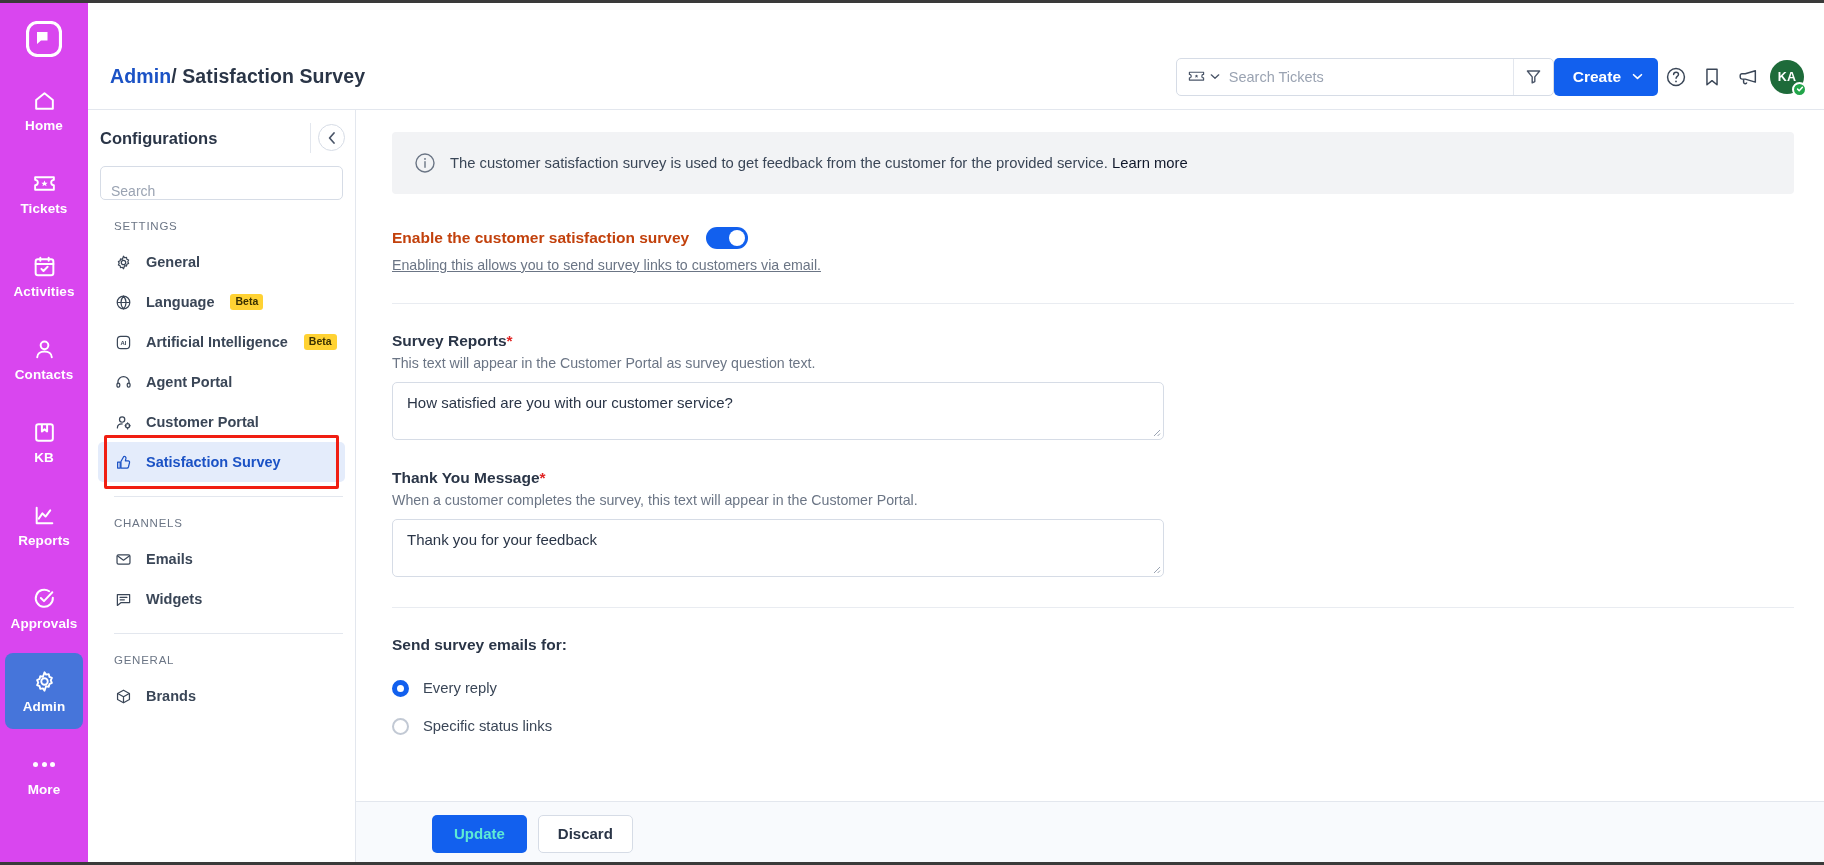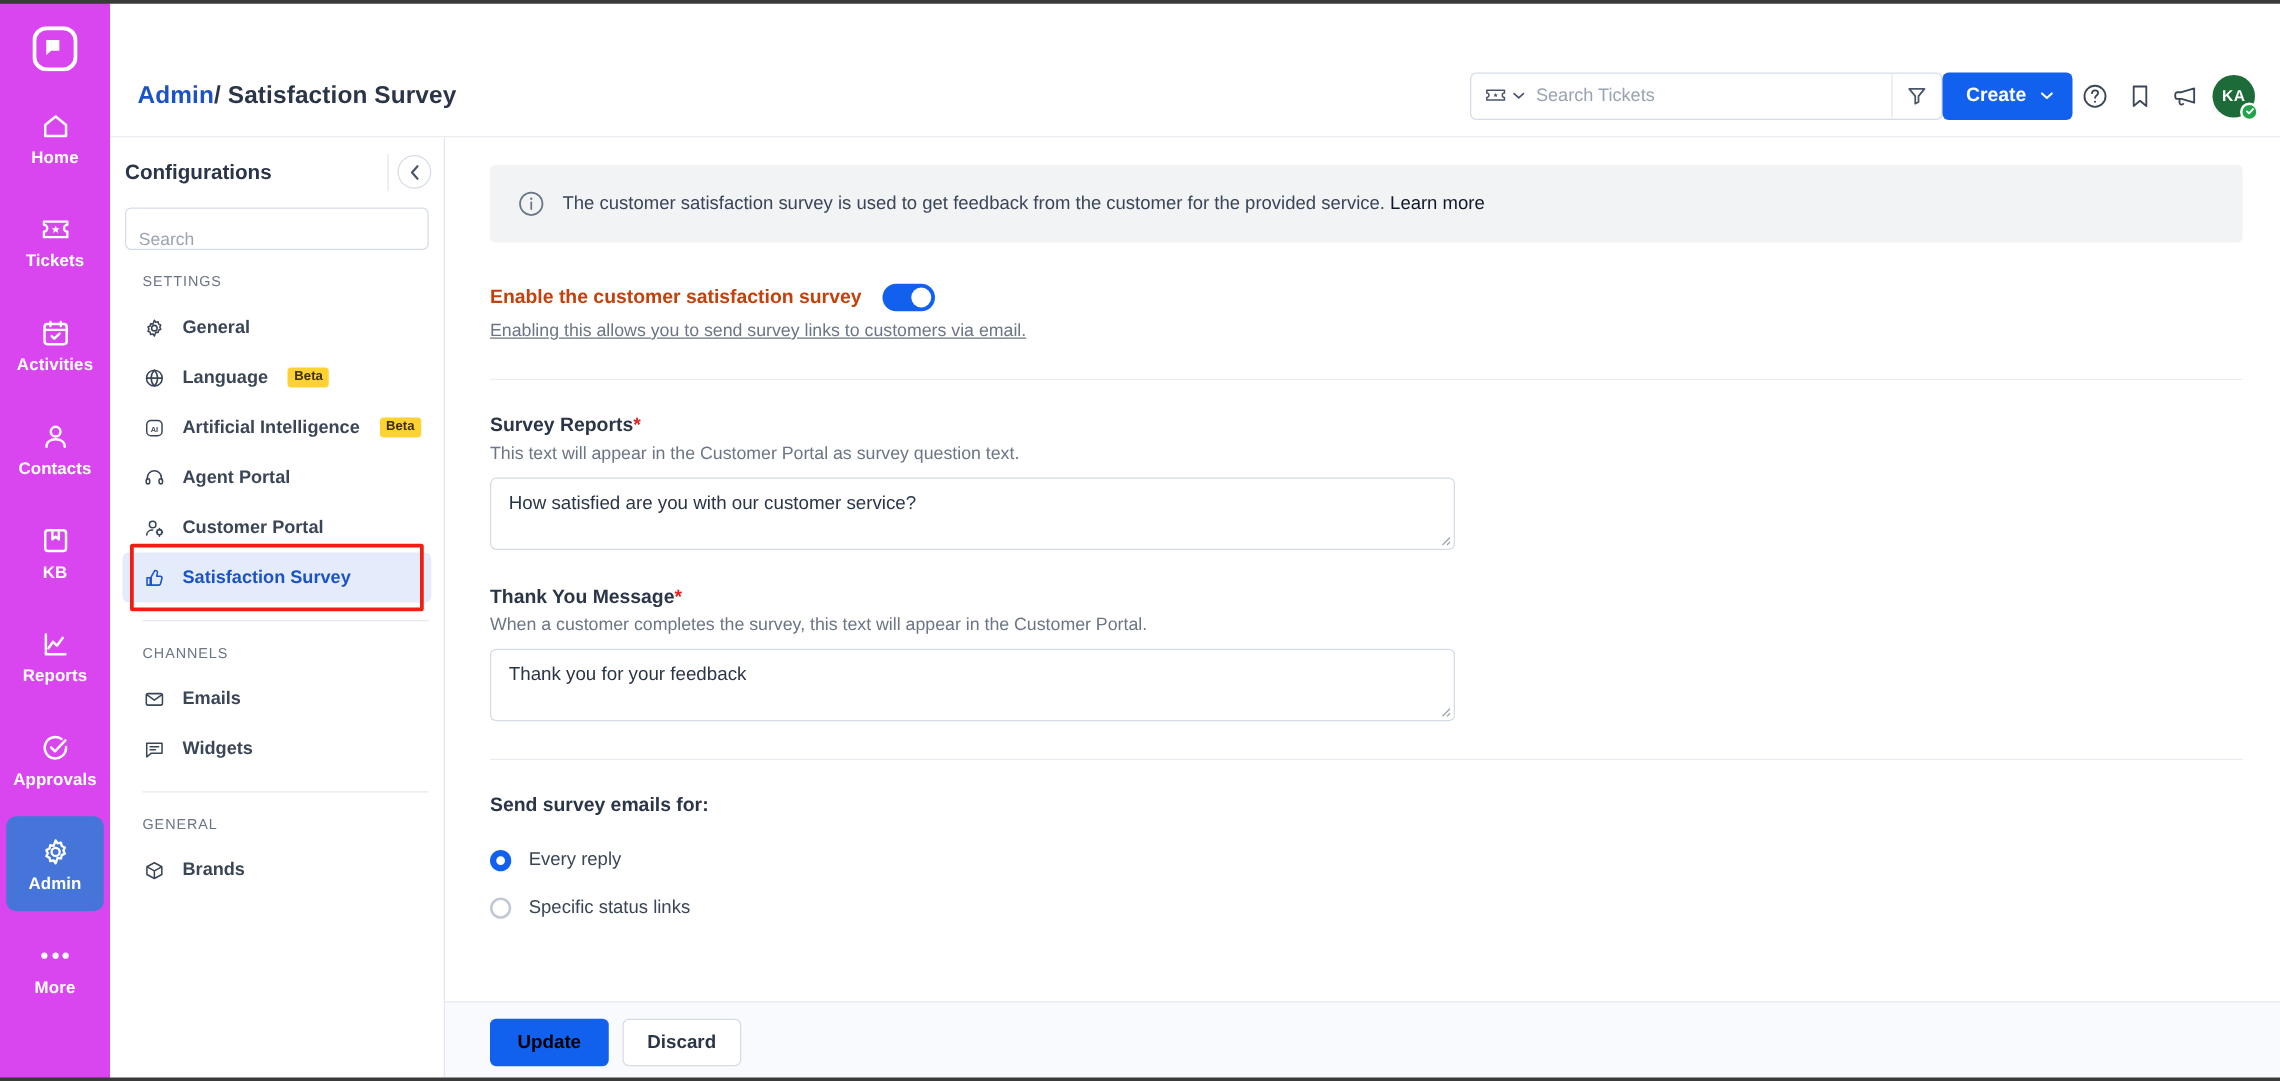--- a/index.html
+++ b/index.html
@@ -201,23 +201,24 @@
   }
   .radio.on { border: 5px solid #1260EE; }
   .radio-lab { font-size: 14.8px; color: #3A4657; }
 
   
   .footer {
     height: 64px; flex: 0 0 64px; border-top: 1px solid #E3E7EE;
     background: #F8FAFD; display: flex; align-items: center; gap: 11px; padding: 0 0 0 36px;
   }
   .btn-primary {
-    height: 38px; background: #1260EE; color: #000000; border: 0; border-radius: 5px;
+    height: 38px; background: #1260EE; color: #5eead4; border: 0; border-radius: 5px;
     padding: 0 22px; font-size: 15px; font-weight: 700; cursor: pointer;
     font-family: "Liberation Sans", sans-serif;
+    margin-left: 40px;
   }
   .btn-ghost {
     height: 38px; background: #fff; color: #2A3547; border: 1px solid #D6DCE6;
     border-radius: 5px; padding: 0 19px; font-size: 15px; font-weight: 700; cursor: pointer;
     font-family: "Liberation Sans", sans-serif;
   }
   .page-edge-top { position: absolute; left: 0; right: 0; top: 0; height: 3px; background: #3A3A3A; }
   .page-edge-bottom { position: absolute; left: 0; right: 0; bottom: 0; height: 3px; background: #3A3A3A; }
 </style>
 </head>

